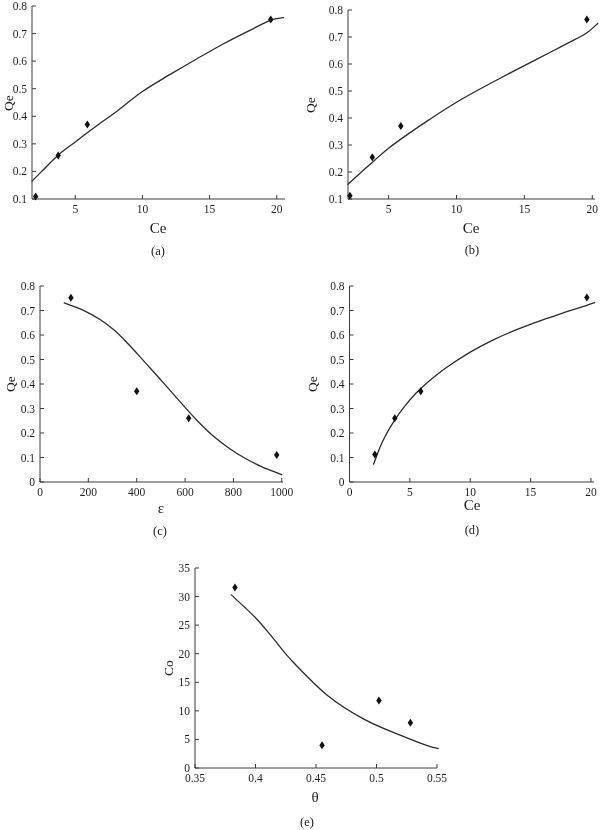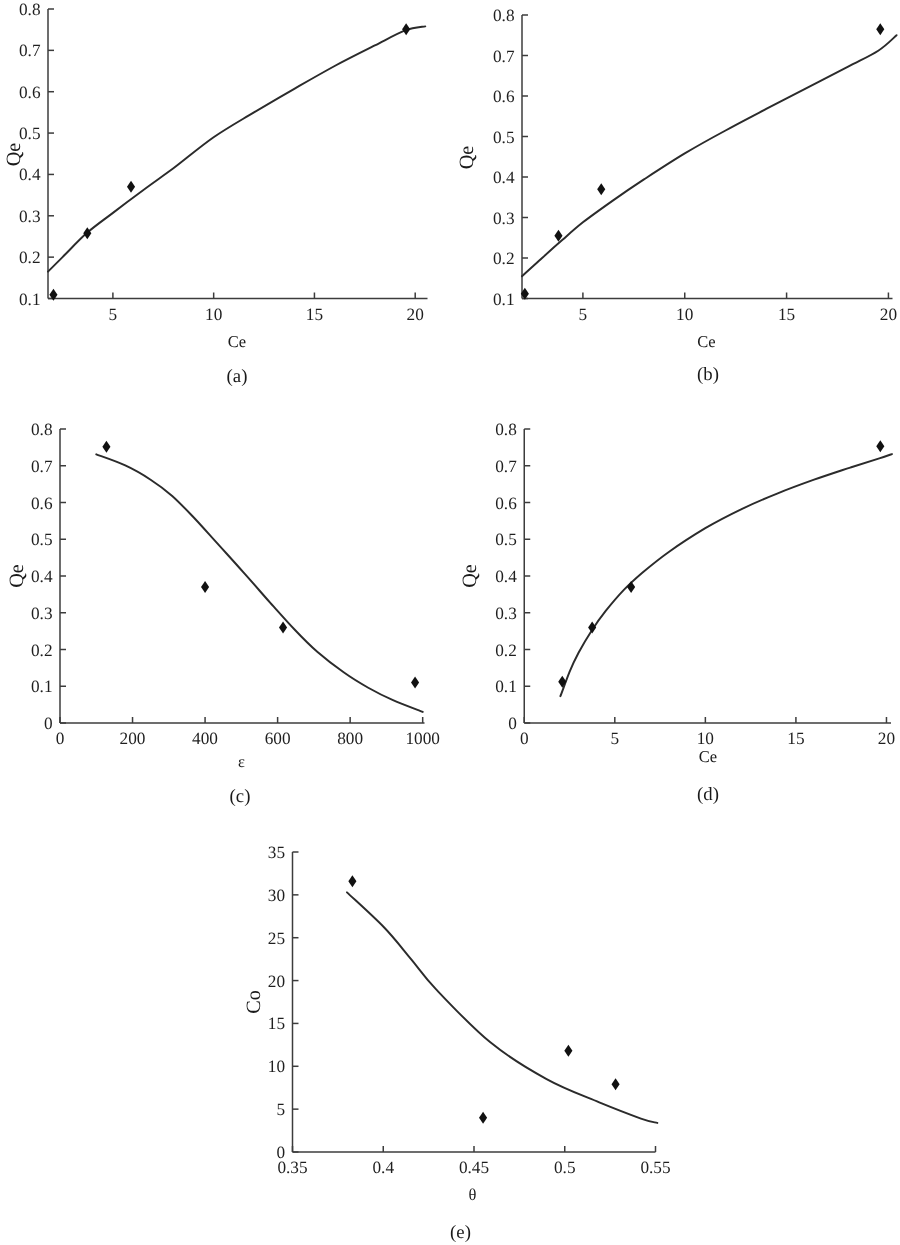--- a/index.html
+++ b/index.html
@@ -1,21 +1,21 @@
 <!DOCTYPE html>
 <html><head>
 <meta charset="utf-8">
 <style>
   html,body{margin:0;padding:0;background:#ffffff;}
   .page{position:relative;width:600px;height:830px;background:#ffffff;
         font-family:"Liberation Serif", "DejaVu Serif", serif;color:#1a1a1a;overflow:hidden;}
   svg#charts-canvas{position:absolute;left:0;top:0;}
   svg text{font-family:"Liberation Serif","DejaVu Serif",serif;font-size:11.5px;fill:#1f1f1f;}
   .lbl{position:absolute;transform:translate(-50%,-50%);white-space:nowrap;}
-  .axis-xlabel{font-size:11px;}
+  .axis-xlabel{font-size:15px;}
   .axis-ylabel{font-size:13.5px;transform:translate(-50%,-50%) rotate(-90deg);}
   .caption{font-size:12.5px;}
 </style>
 </head>
 <body>
 
 <div class="page">
 
   <svg id="charts-canvas" width="600" height="830" viewBox="0 0 600 830">
       <line x1="32" y1="6" x2="32" y2="199" stroke="#3c3c3c" stroke-width="1"></line>

